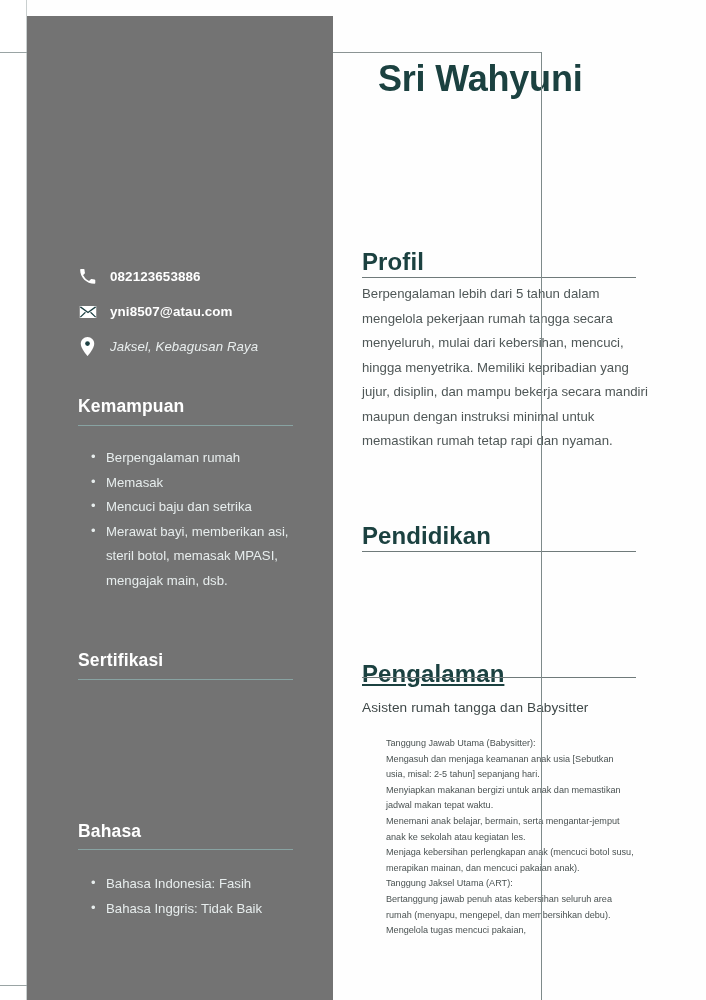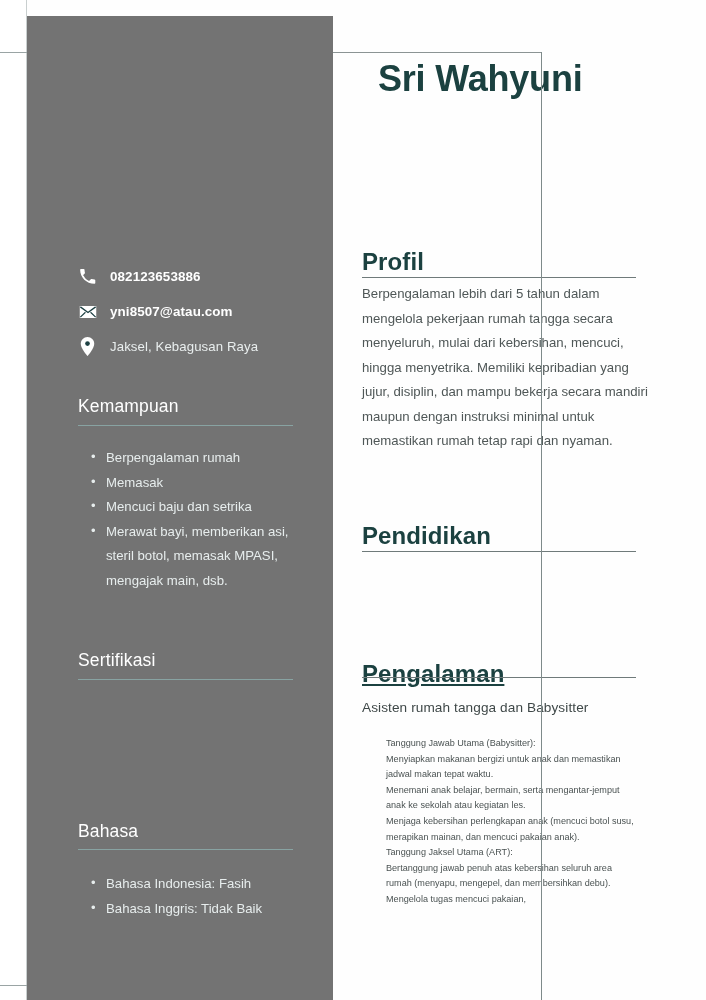--- a/index.html
+++ b/index.html
@@ -171,27 +171,28 @@
     font-size: 13.4px;
     color: #ffffff;
     font-weight: 700;
     letter-spacing: 0.1px;
     white-space: nowrap;
   }
   .contact-text.light {
     font-weight: 400;
     color: #e9eeee;
     font-size: 13.2px;
+    font-style: italic;
   }
 
   .sec-head-left {
     position: absolute;
     left: 51px;
     font-size: 17.5px;
-    font-weight: 400;
+    font-weight: 700;
     color: #ffffff;
     letter-spacing: 0.15px;
   }
   .rule-left {
     position: absolute;
     left: 51px;
     width: 215px;
     height: 1px;
     background: #88a3a2;
   }
@@ -295,20 +296,21 @@
     <div class="sec-head-right" style="top:522px;">Pendidikan</div>
     <div class="rule-right" style="top:551px;"></div>
 
     <div class="sec-head-right" style="top:660px;text-decoration:underline;">Pengalaman</div>
     <div class="rule-right" style="top:677px;"></div>
 
     <div class="exp-role">Asisten rumah tangga dan Babysitter</div>
 
     <div class="exp-details">
       <div>Tanggung Jawab Utama (Babysitter):</div>
+      <div>Mengasuh dan menjaga keamanan anak usia [Sebutkan usia, misal: 2-5 tahun] sepanjang hari.</div>
       <div>Menyiapkan makanan bergizi untuk anak dan memastikan jadwal makan tepat waktu.</div>
       <div>Menemani anak belajar, bermain, serta mengantar-jemput anak ke sekolah atau kegiatan les.</div>
       <div>Menjaga kebersihan perlengkapan anak (mencuci botol susu, merapikan mainan, dan mencuci pakaian anak).</div>
       <div>Tanggung Jaksel Utama (ART):</div>
       <div>Bertanggung jawab penuh atas kebersihan seluruh area rumah (menyapu, mengepel, dan membersihkan debu).</div>
       <div>Mengelola tugas mencuci pakaian,</div>
     </div>
 
   </div>
 </div>

